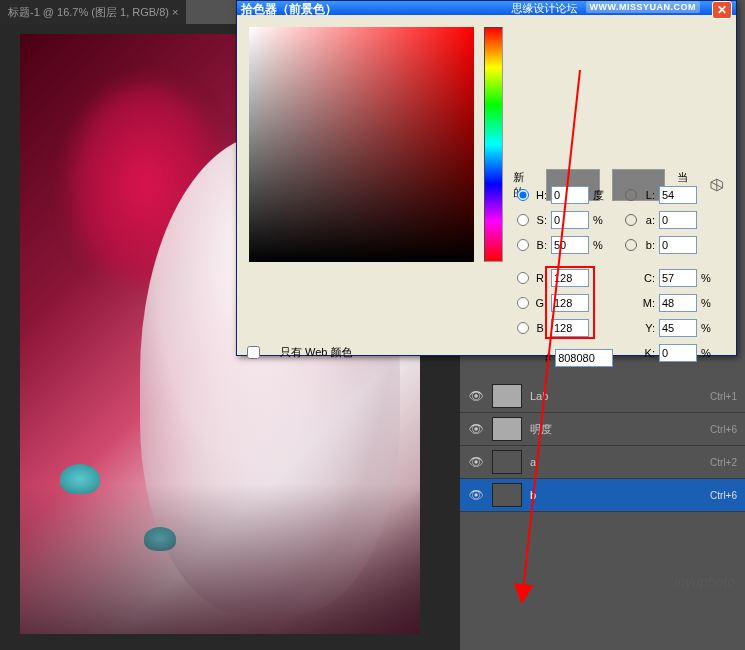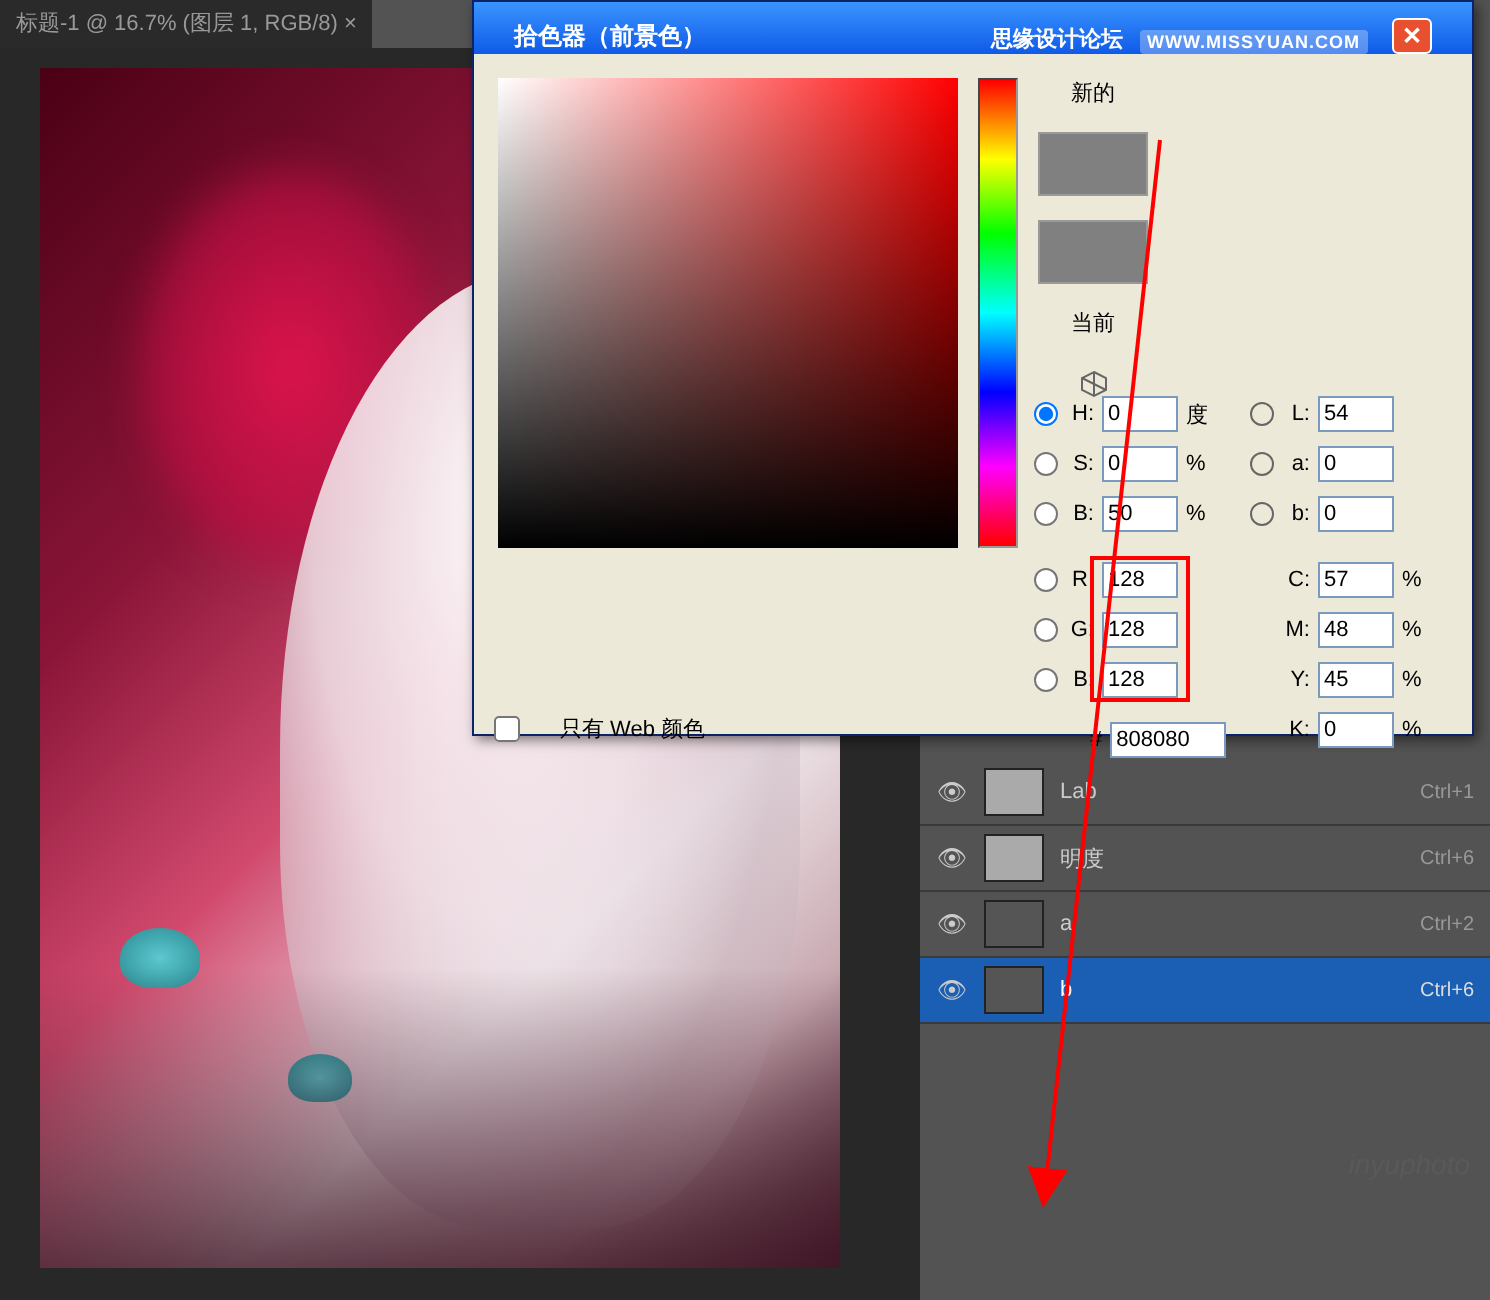--- a/index.html
+++ b/index.html
@@ -32,33 +32,33 @@
 .channel-thumb.dark { background: #555; }
 .channel-name { flex: 1; }
 .channel-shortcut { font-size: 10px; color: #999; }
 .channel-row.selected .channel-shortcut { color: #ddd; }
 
 .watermark { position: absolute; right: 10px; bottom: 60px; font-size: 28px; font-style: italic; color: rgba(100,100,100,0.4); pointer-events: none; font-family: Georgia, serif; }
 .watermark-sub { font-size: 14px; display: block; }
 
 
 .dialog { position: absolute; top: 0; left: 236px; width: 501px; background: #ece9d8; border: 1px solid #0a246a; box-shadow: 2px 2px 6px rgba(0,0,0,0.5); z-index: 20; }
-.titlebar { height: 26px; background: linear-gradient(to bottom, #3a95ff, #0f5ae8); display: flex; align-items: flex-end; padding: 0 20px; gap: 8px; color: #fff; font-size: 12px; font-weight: bold; }
+.titlebar { height: 14px; background: linear-gradient(to bottom, #3a95ff, #0f5ae8); display: flex; align-items: flex-start; padding: 0 4px; gap: 8px; color: #fff; font-size: 12px; font-weight: bold; }
 .titlebar-text { flex-shrink: 0; }
-.titlebar-brand { margin-left: auto; font-size: 11px; font-weight: bold; }
+.titlebar-brand { margin-left: auto; font-size: 11px; font-weight: normal; }
 .titlebar-url { font-size: 9px; letter-spacing: 0.5px; padding: 1px 4px; background: rgba(255,255,255,0.3); border-radius: 2px; }
 .close-btn { width: 20px; height: 18px; background: #e85030; border: 1px solid #fff; border-radius: 3px; color: #fff; display: flex; align-items: center; justify-content: center; font-size: 12px; cursor: pointer; margin-left: 4px; }
 
 .dialog-body { padding: 12px; display: flex; gap: 10px; position: relative; }
 
 .color-field { width: 230px; height: 235px; background: linear-gradient(to right, #fff, #ff0000); position: relative; }
 .color-field::after { content: ""; position: absolute; inset: 0; background: linear-gradient(to bottom, transparent, #000); }
 .color-slider { width: 20px; height: 235px; background: linear-gradient(to bottom, #ff0000, #ffff00 17%, #00ff00 33%, #00ffff 50%, #0000ff 67%, #ff00ff 83%, #ff0000); border: 1px inset #999; }
 
-.preview-col { display: flex; flex-direction: column; align-items: center; gap: 12px; }
+.preview-col { display: flex; align-items: center; gap: 12px; }
 .preview-label { font-size: 11px; }
 .preview-box { width: 55px; height: 32px; border: 1px solid #999; }
 .preview-new { background: #808080; }
 .preview-cur { background: #808080; }
 .cube-icon { width: 14px; height: 14px; margin: 4px 0; }
 
 .button-col { display: flex; flex-direction: column; gap: 6px; }
 .dlg-btn { width: 75px; height: 22px; background: #ece9d8; border: 1px solid #888; border-radius: 3px; font-size: 11px; cursor: pointer; }
 
 .inputs-wrap { position: absolute; left: 280px; top: 170px; font-size: 11px; }

